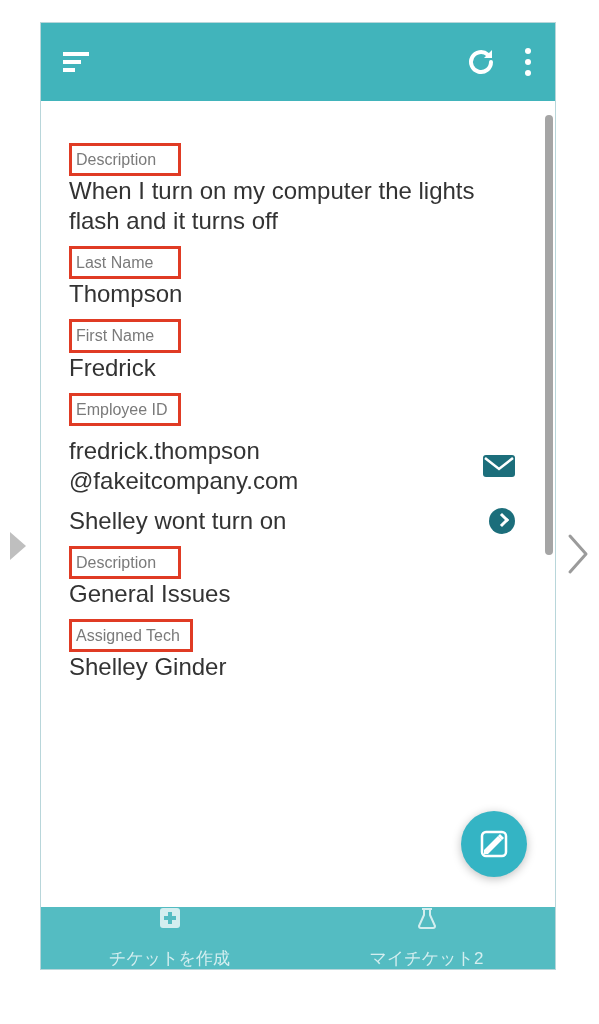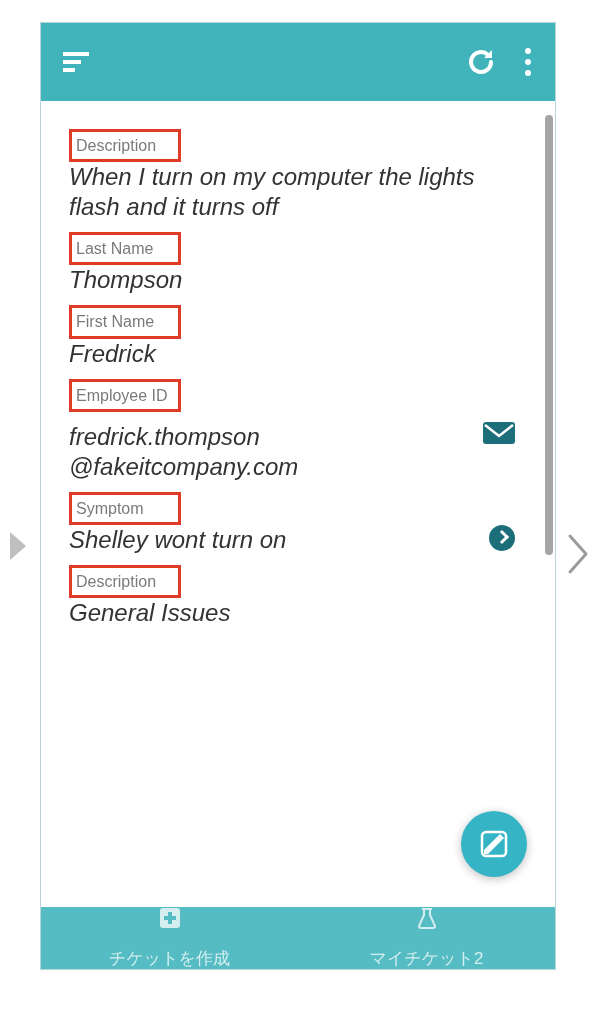--- a/index.html
+++ b/index.html
@@ -22,41 +22,40 @@
     align-items: center;
     justify-content: space-between;
     padding: 0 22px;
     color: #fff;
   }
   .top-left { display: flex; align-items: center; }
   .top-right { display: flex; align-items: center; gap: 26px; }
   .content-wrap { flex: 1; position: relative; display: flex; overflow: hidden; }
   .content {
     flex: 1;
-    padding: 28px 28px 10px 28px;
+    padding: 42px 28px 10px 28px;
     overflow: hidden;
   }
   .field { margin-bottom: 10px; }
   .label {
     font-size: 16px;
     color: #7a7a7a;
     border: 3px solid #e03b24;
     display: inline-block;
     padding: 4px 10px 4px 4px;
     min-width: 112px;
     line-height: 1.2;
   }
   .value {
     font-size: 24px;
     color: #333;
     line-height: 1.25;
     margin-top: 0px;
-    font-style: italic;
-  }
-  .value-row { display: flex; align-items: flex-start; justify-content: space-between; }
+  }
+  .value-row { display: flex; align-items: center; justify-content: space-between; }
   .value-flex { flex: 1; }
   .icon-circle-chevron {
     width: 26px; height: 26px;
     background: #1c6e7b;
     border-radius: 50%;
     position: relative;
     flex-shrink: 0;
   }
   .icon-circle-chevron::after {
     content: "";
@@ -196,32 +195,35 @@
           <span>
             <svg width="32" height="22" viewBox="0 0 32 22">
               <rect x="0" y="0" width="32" height="22" rx="3" fill="#1c6e7b"></rect>
               <path d="M2 3 L16 14 L30 3" stroke="#fff" stroke-width="2.5" fill="none"></path>
             </svg>
           </span>
         </div>
       </div>
 
       <div class="field">
-        <div class="label">Symptom</div>
         <div class="value-row">
           <div class="value value-flex">Shelley wont turn on</div>
           <span class="icon-circle-chevron"></span>
         </div>
       </div>
 
       <div class="field">
         <div class="label">Description</div>
         <div class="value">General Issues</div>
       </div>
 
+      <div class="field">
+        <div class="label">Assigned Tech</div>
+        <div class="value">Shelley Ginder</div>
+      </div>
 
     </div>
 
     <div class="scrollbar">
       <div class="scroll-thumb"></div>
     </div>
 
     <div class="fab">
       <span>
         <svg width="32" height="32" viewBox="0 0 32 32">

